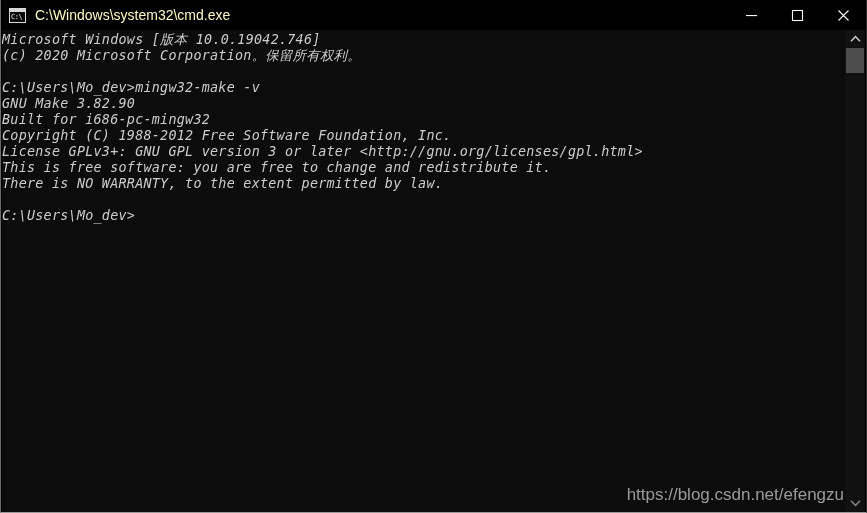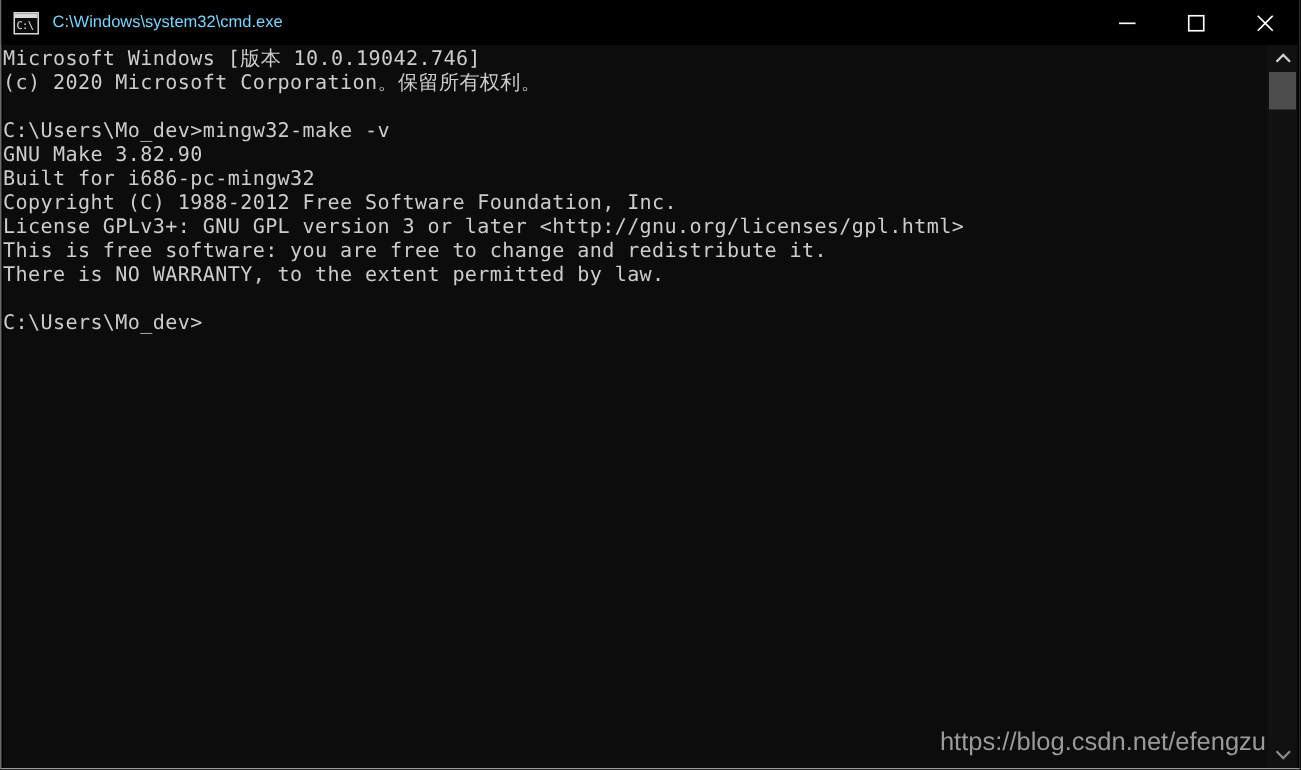--- a/index.html
+++ b/index.html
@@ -63,22 +63,22 @@
     position: absolute;
     left: 1px;
     top: 3px;
     font-family: "DejaVu Sans Mono", monospace;
     font-size: 7px;
     line-height: 10px;
     color: #e6e6e6;
     letter-spacing: -0.5px;
   }
   #title-text {
-    color: #7dd3fc;
-    font-size: 11px;
+    color: #fef9c3;
+    font-size: 14px;
     line-height: 16px;
     white-space: nowrap;
     overflow: hidden;
     text-overflow: clip;
   }
 
   
   #window-controls {
     display: flex;
     align-items: stretch;
@@ -109,20 +109,21 @@
     position: absolute;
     left: 0px;
     top: 2px;
     margin: 0;
     font-family: "DejaVu Sans Mono", monospace;
     font-size: 13.4px;
     line-height: 16px;
     color: #cccccc;
     white-space: pre;
     letter-spacing: 0.26px;
+    font-style: italic;
   }
 
   
   #scrollbar {
     position: absolute;
     right: 1px;
     top: 30px;
     width: 20px;
     height: 482px;
     background: #111111;

